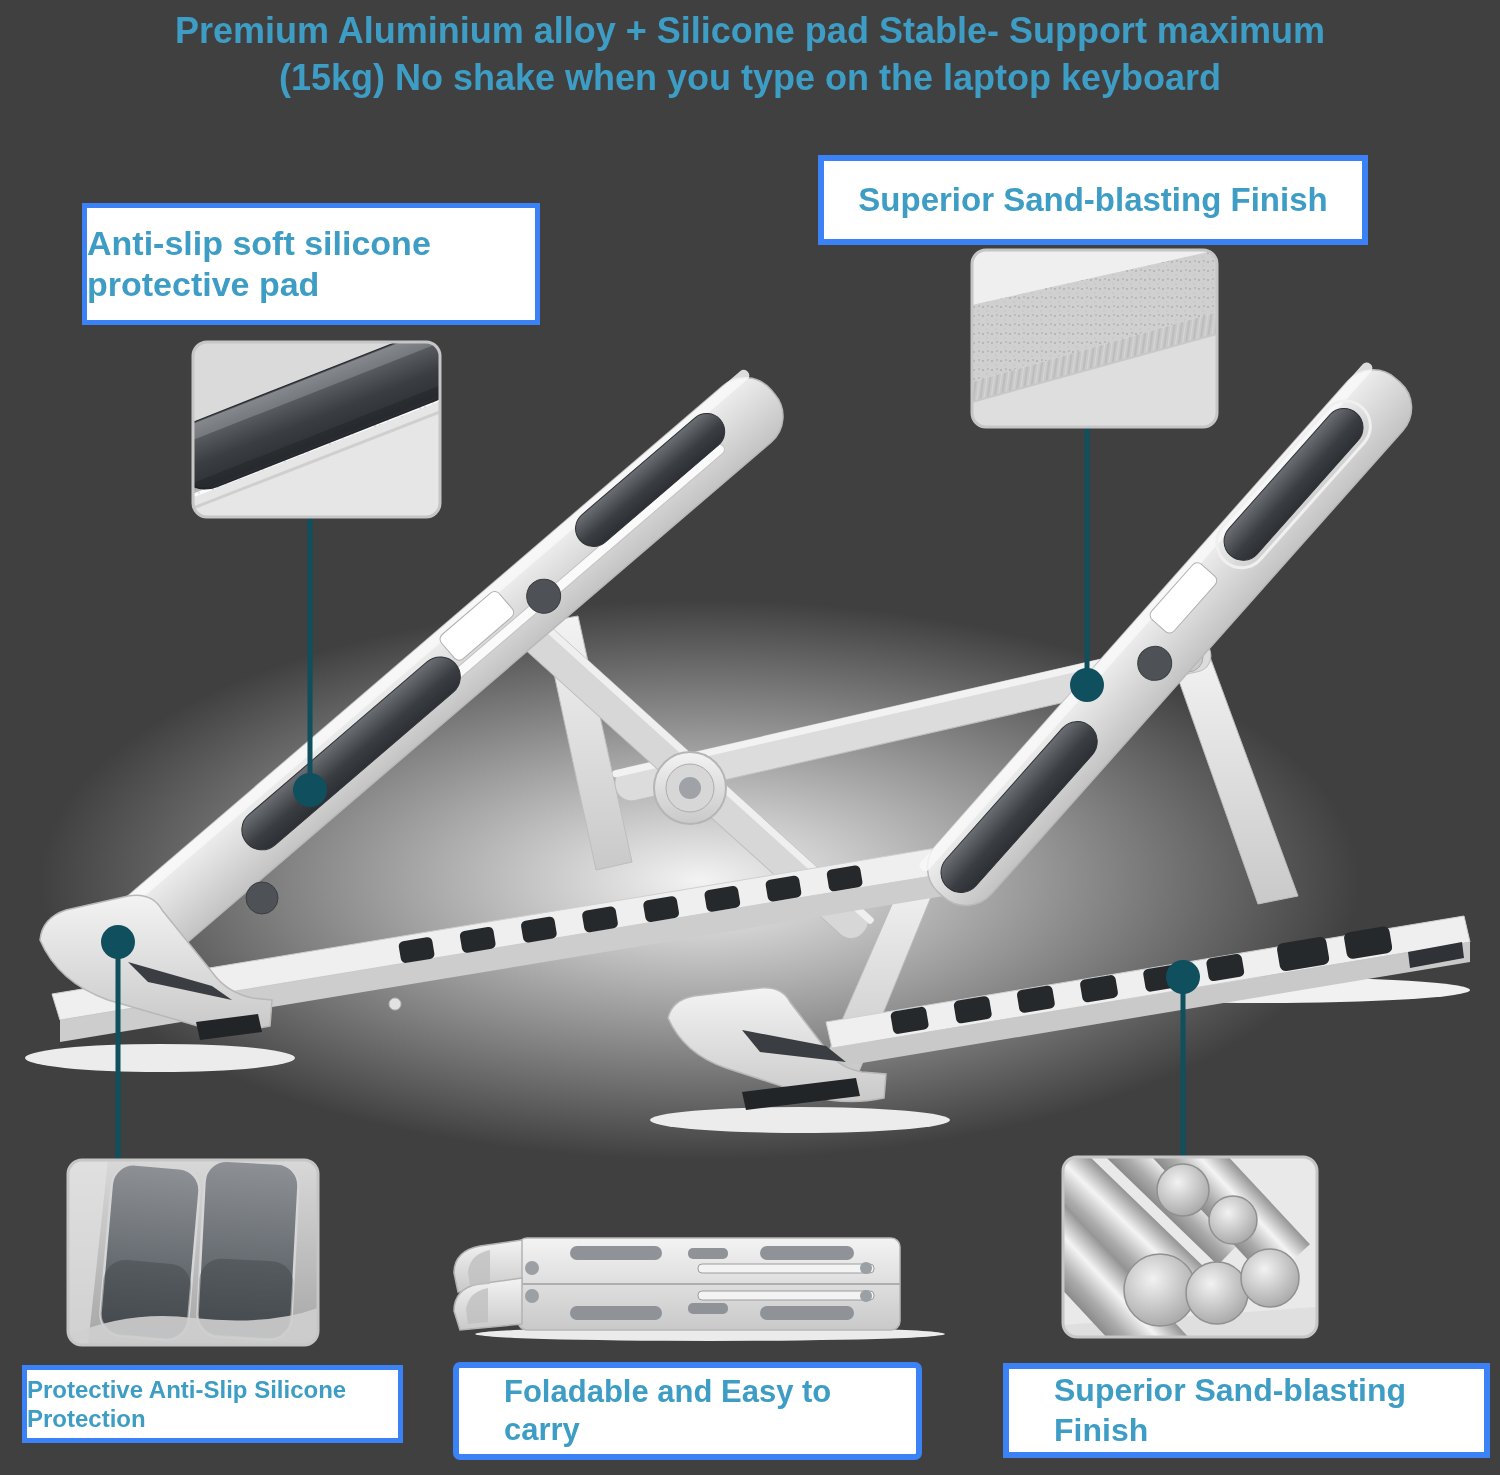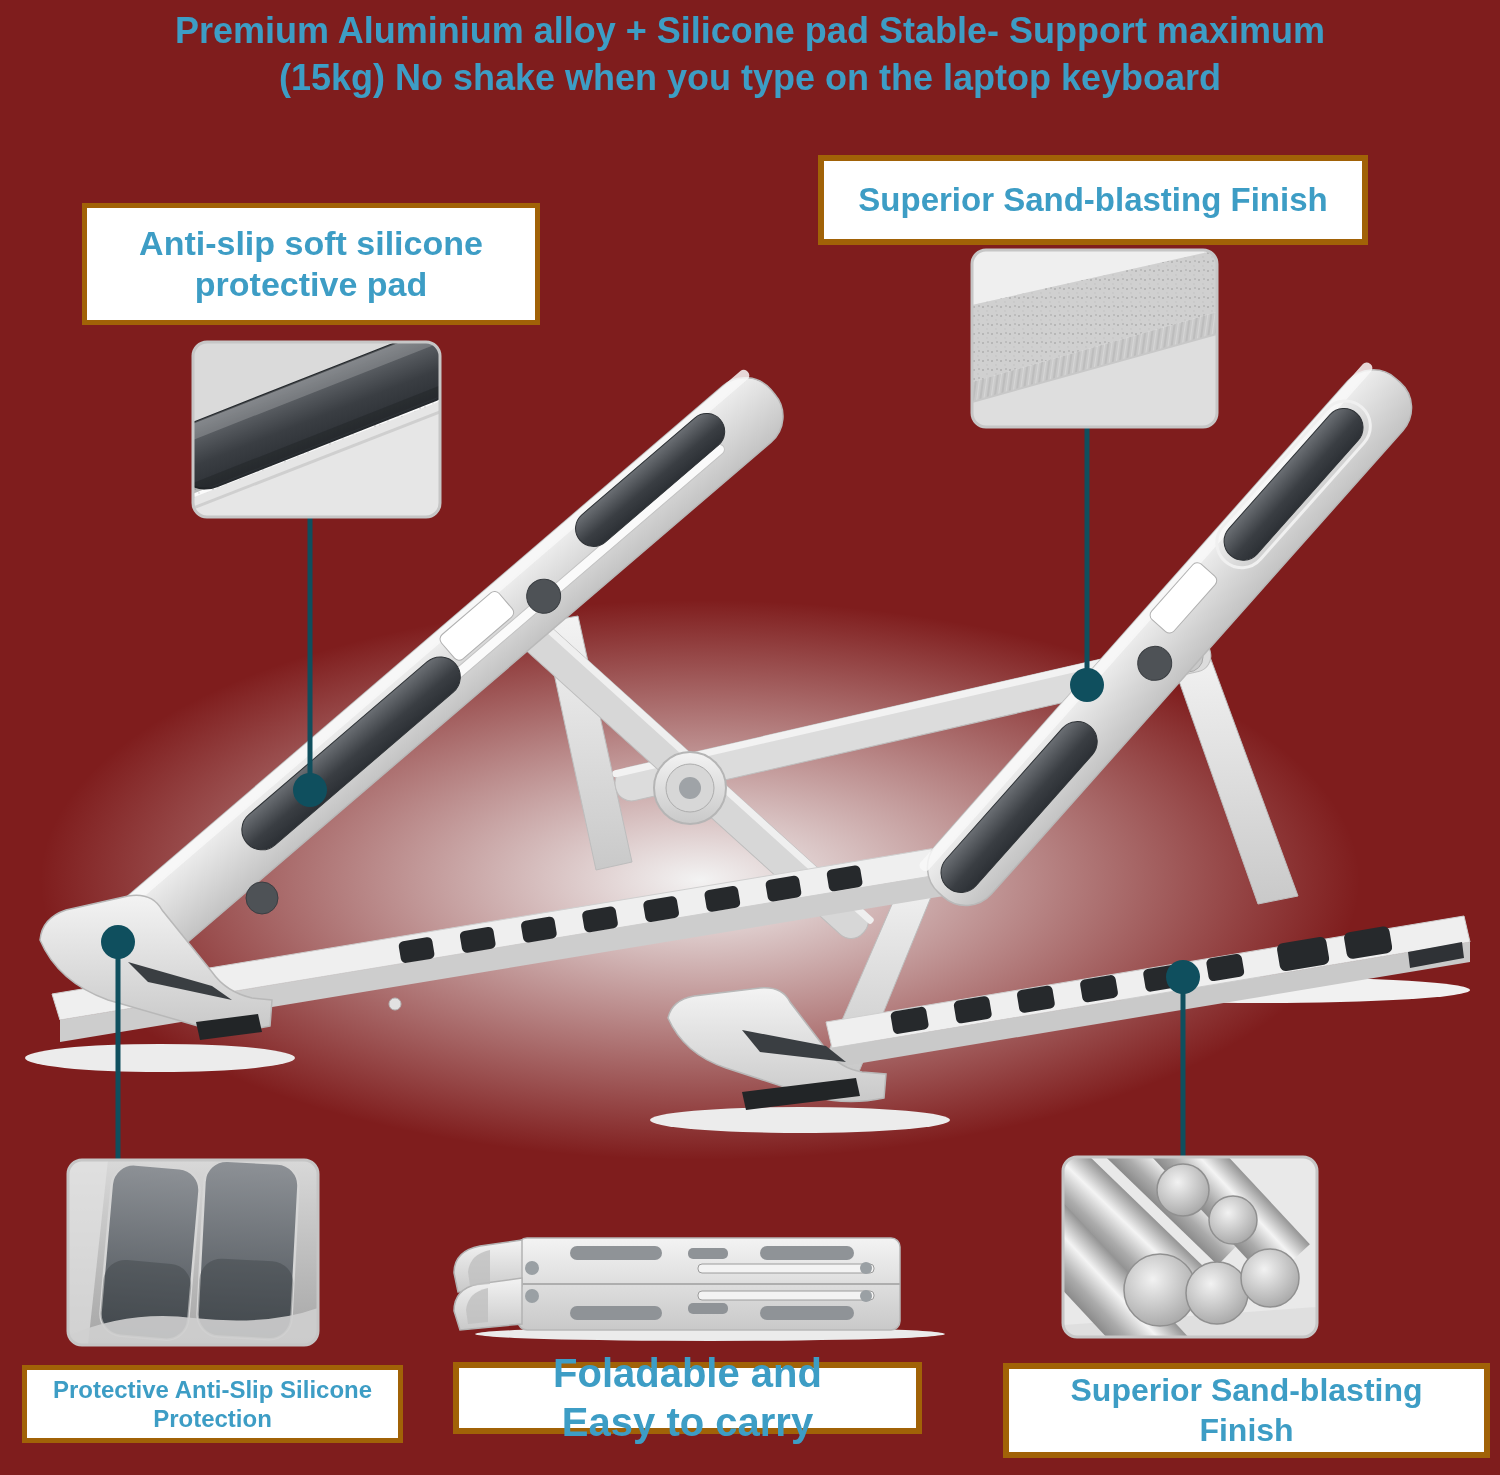--- a/index.html
+++ b/index.html
@@ -1,27 +1,27 @@
 <!DOCTYPE html>
 <html><head>
 <meta charset="utf-8">
 <style>
   html,body{margin:0;padding:0;background:#ffffff;}
-  .canvas{position:relative;width:1500px;height:1475px;background:#7f1d1d;
+  .canvas{position:relative;width:1500px;height:1475px;background:#404040;
           font-family:"Liberation Sans",sans-serif;overflow:hidden;}
   .art{position:absolute;left:0;top:0;width:1500px;height:1475px;}
   .headline{position:absolute;left:120px;top:8px;width:1260px;text-align:center;
             color:#3d9dc5;font-weight:bold;font-size:36px;line-height:1.3;}
-  .box{position:absolute;background:#ffffff;border:5px solid #a16207;color:#3d9dc5;
+  .box{position:absolute;background:#ffffff;border:5px solid #3b82f6;color:#3d9dc5;
        font-weight:bold;display:flex;align-items:center;justify-content:center;
-       text-align:center;line-height:1.22;box-sizing:border-box;}
+       line-height:1.22;box-sizing:border-box;}
   .box-tl{left:72px;top:203px;width:458px;height:122px;font-size:34px;margin-left:10px;}
   .box-tr{left:818px;top:155px;width:550px;height:90px;font-size:33px;border-width:6px;}
   .box-bl{left:22px;top:1365px;width:381px;height:78px;font-size:24px;}
-  .box-bm{left:453px;top:1362px;width:469px;height:72px;font-size:40px;border-width:6px;padding:0 45px;}
+  .box-bm{left:453px;top:1362px;width:469px;height:98px;font-size:31px;border-width:6px;padding:0 45px;border-radius:7px;}
   .box-br{left:1003px;top:1363px;width:487px;height:95px;font-size:32px;border-width:6px;padding:0 45px;}
 </style>
 </head>
 <body>
 
 <div class="canvas">
 
   <svg class="art" viewBox="0 0 1500 1475">
     <defs>
       <linearGradient id="gArm" x1="0" y1="0" x2="0" y2="1">

